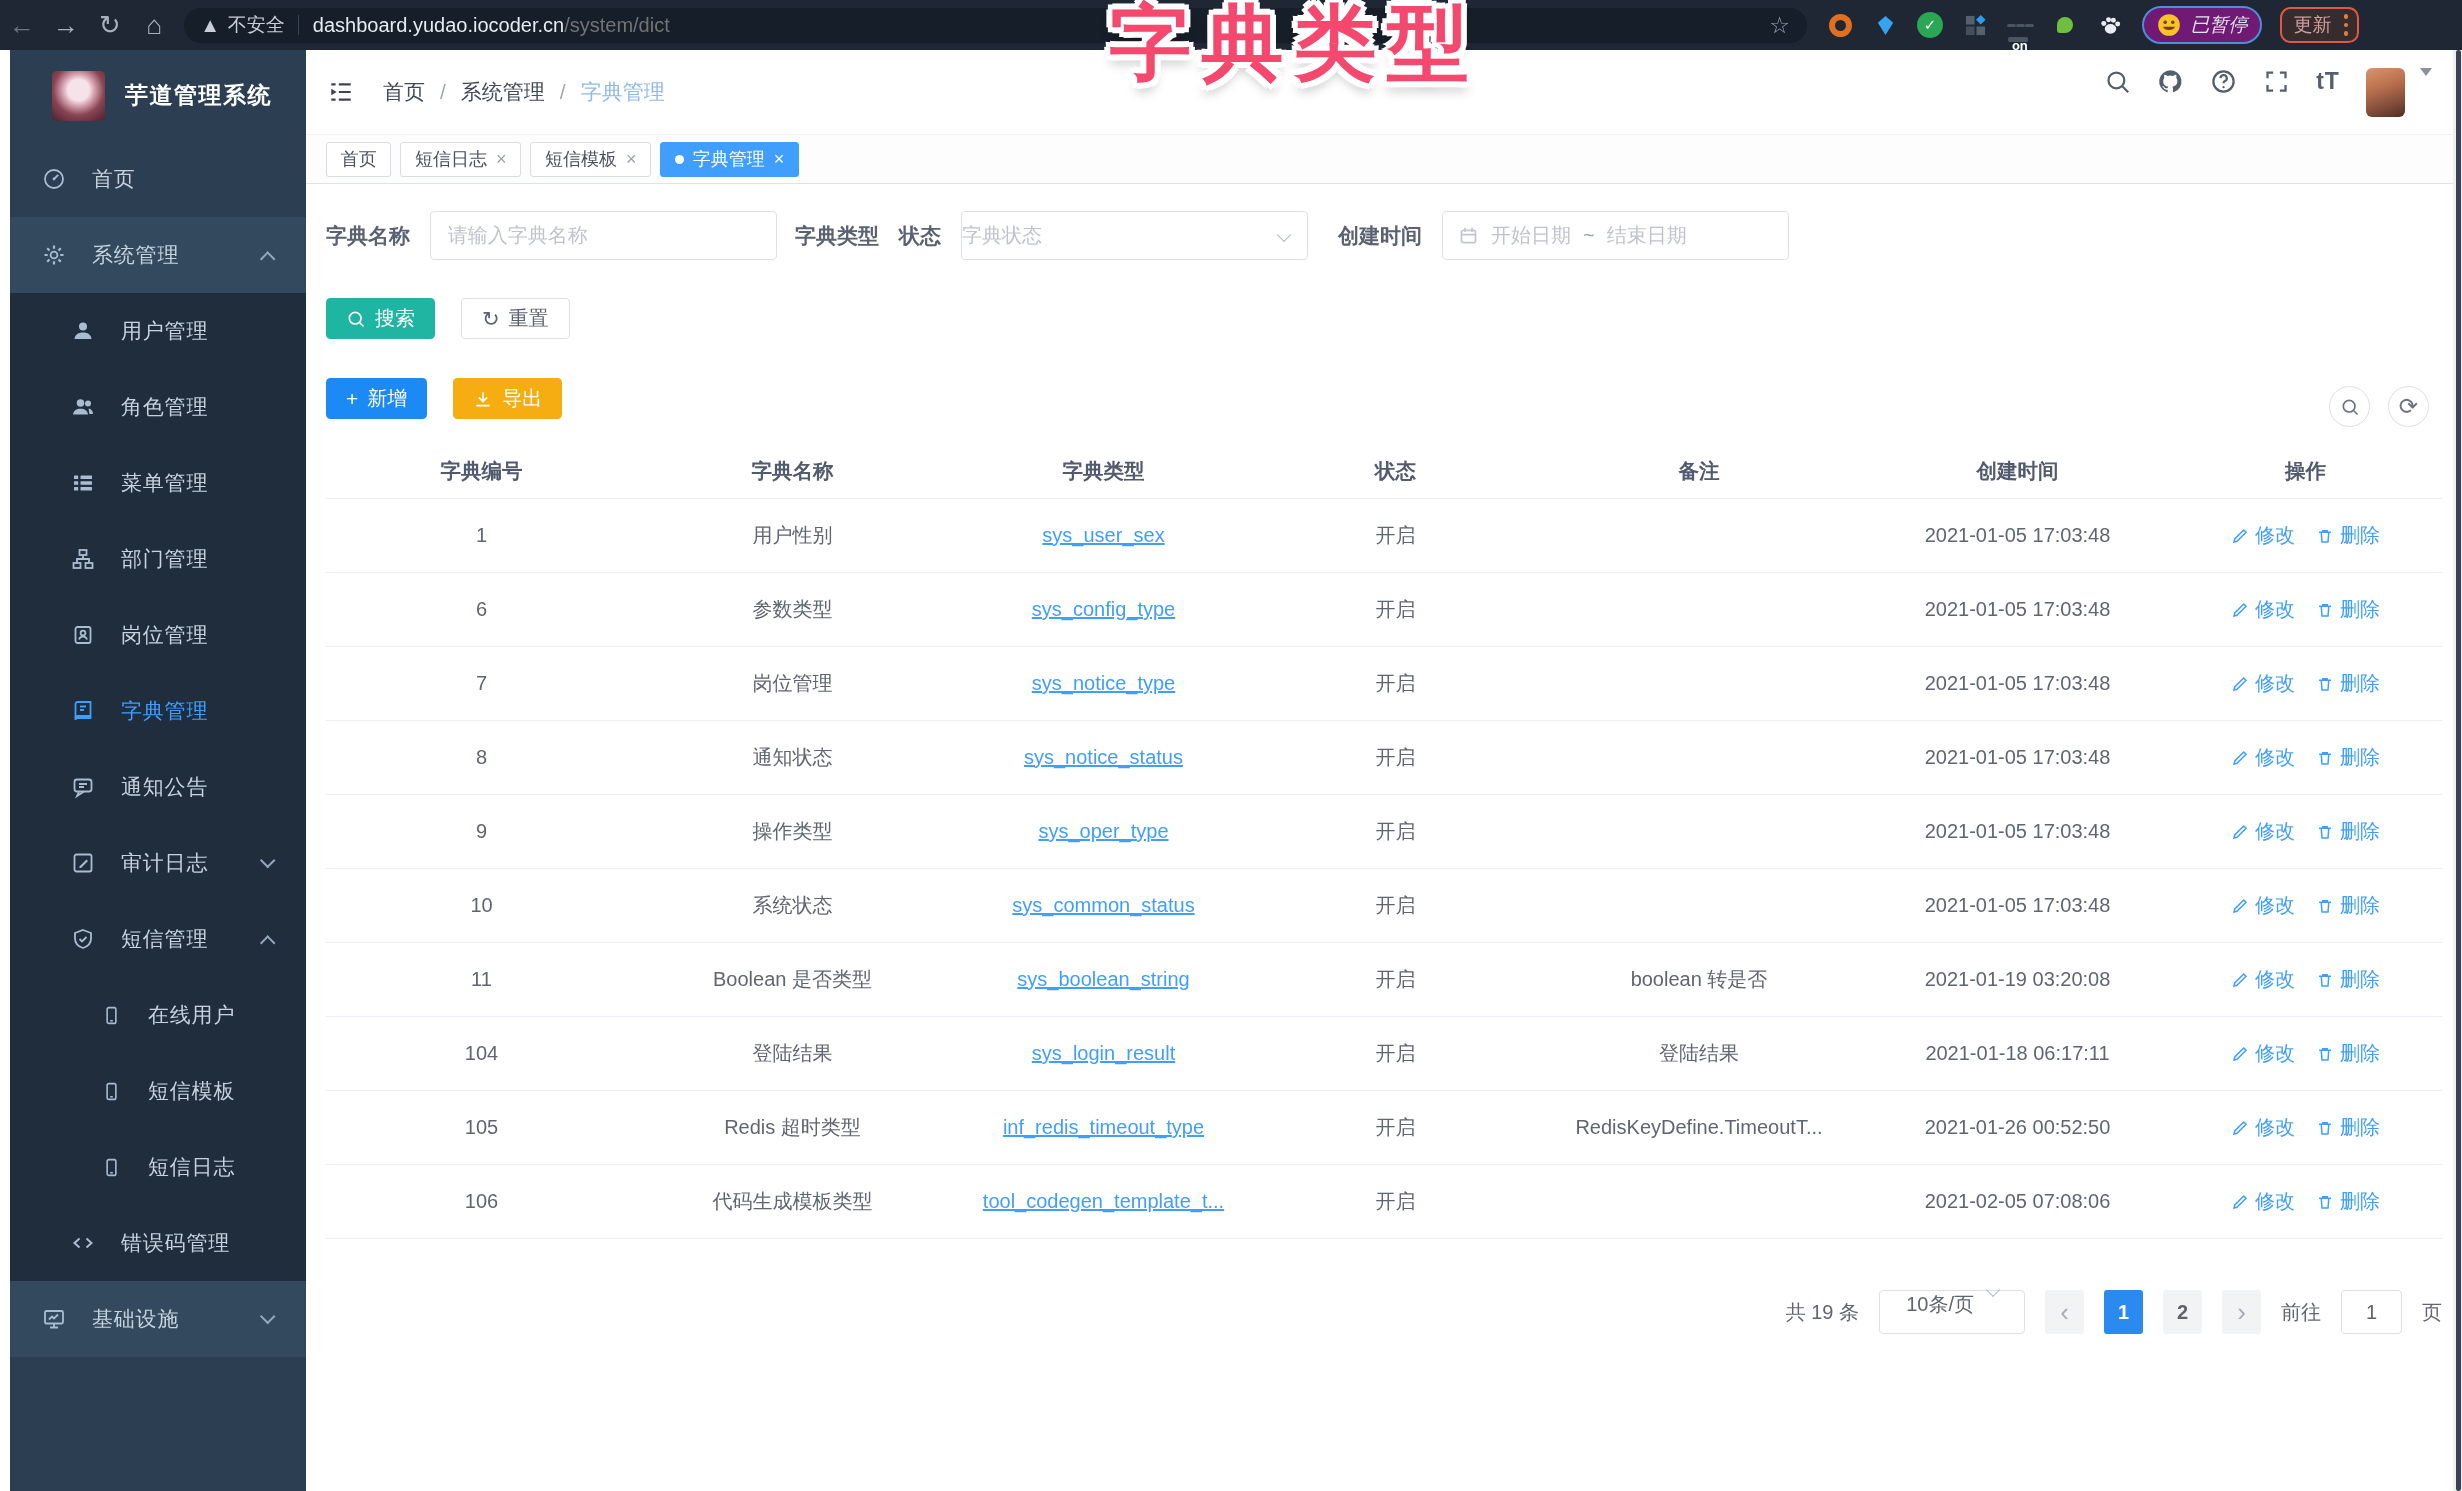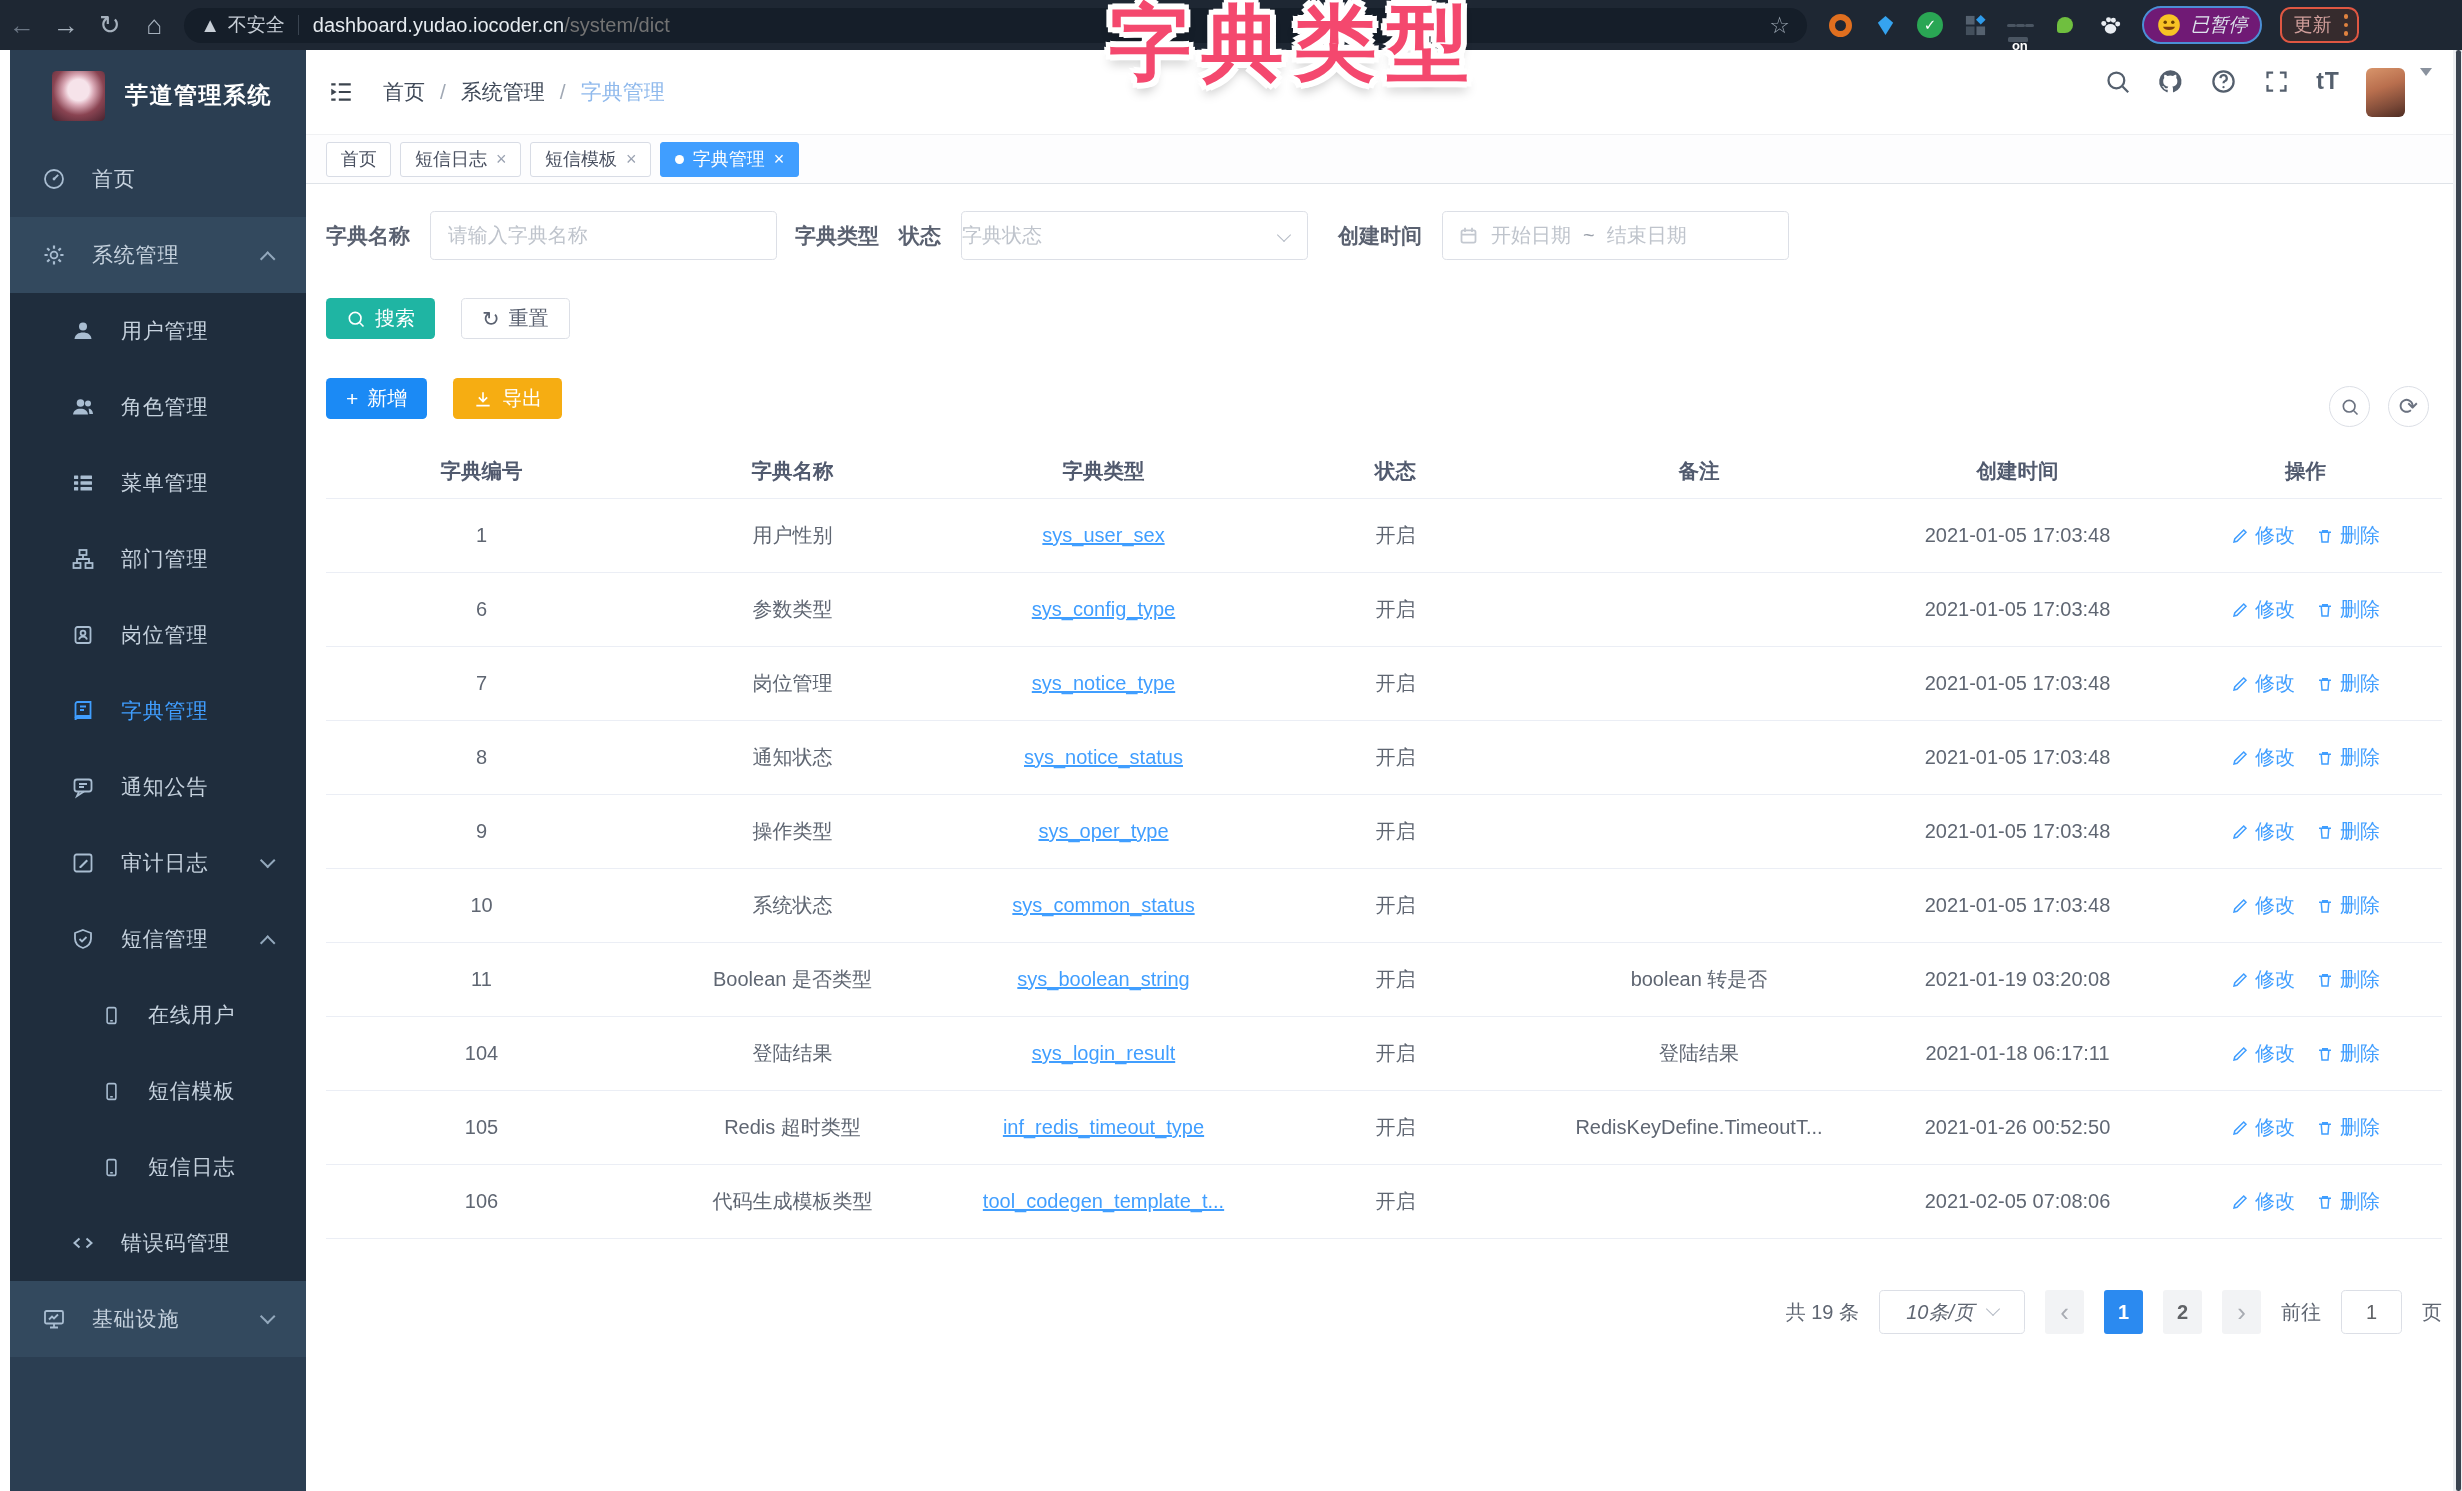--- a/index.html
+++ b/index.html
@@ -112,21 +112,21 @@
   .thead, .trow { display:grid; grid-template-columns:311px 311px 311px 273px 334px 303px 273px; align-items:center; text-align:center; }
   .thead { height:56px; border-bottom:0.8px solid #ebeef5; font-weight:bold; color:#515a6e; font-size:20.5px; }
   .trow { height:74px; border-bottom:0.8px solid #ebeef5; font-size:20px; color:#5f6672; }
   .tlink { color:#409eff; text-decoration:underline; cursor:pointer; }
   .ops { display:flex; justify-content:center; gap:21px; }
   .op { color:#409eff; display:flex; align-items:center; gap:6px; font-size:20px; cursor:pointer; text-decoration:none; }
   .op svg { width:18px; height:18px; }
 
   
   .pagination { position:absolute; top:1106px; right:20px; display:flex; align-items:center; gap:20px; font-size:20px; color:#5f6672; }
-  .psel { width:146px; height:44px; border:0.8px solid #dcdfe6; border-radius:4.6px; display:flex; align-items:center; justify-content:center; gap:13.7px; position:relative; cursor:pointer;font-style:italic; }
+  .psel { width:146px; height:44px; border:0.8px solid #dcdfe6; border-radius:4.6px; display:flex; align-items:flex-start; justify-content:center; gap:13.7px; position:relative; cursor:pointer; }
   .psel .sel-chev { position:static; transform:rotate(45deg); margin-top:-6px; }
   .pbtn { min-width:39px; height:44px; background:#f2f3f5; border-radius:3px; display:flex; align-items:center; justify-content:center; color:#606266; font-weight:bold; padding:0 6px; cursor:pointer; }
   .pbtn.arrow { color:#a8abb2; font-size:26px; font-weight:normal; }
   .pbtn.active { background:#2b8af0; color:#fff; }
   .goto-input { width:61px; height:44px; border:0.8px solid #dcdfe6; border-radius:4.6px; text-align:center; font-size:20px; color:#606266; outline:none; font-family:inherit; }
 
   .vscroll { position:absolute; top:50px; right:0; bottom:0; width:9px; background:#edeff2; z-index:4; }
   .vscroll .thumb { position:absolute; top:0; bottom:0; right:1.5px; width:4.6px; background:#39424e; border-radius:2.3px; }
 </style>
 </head>

